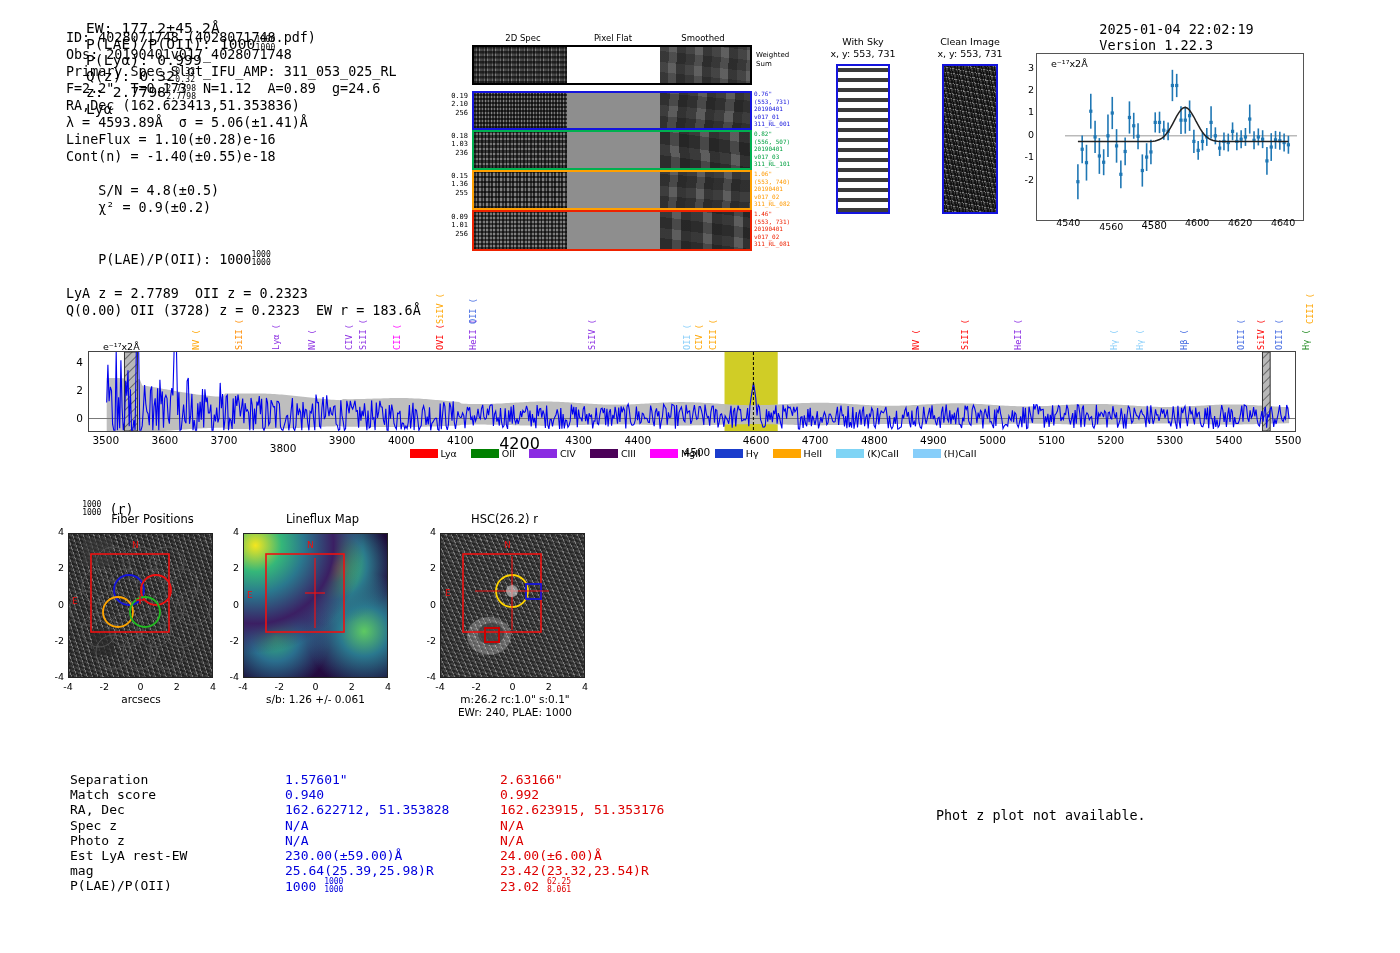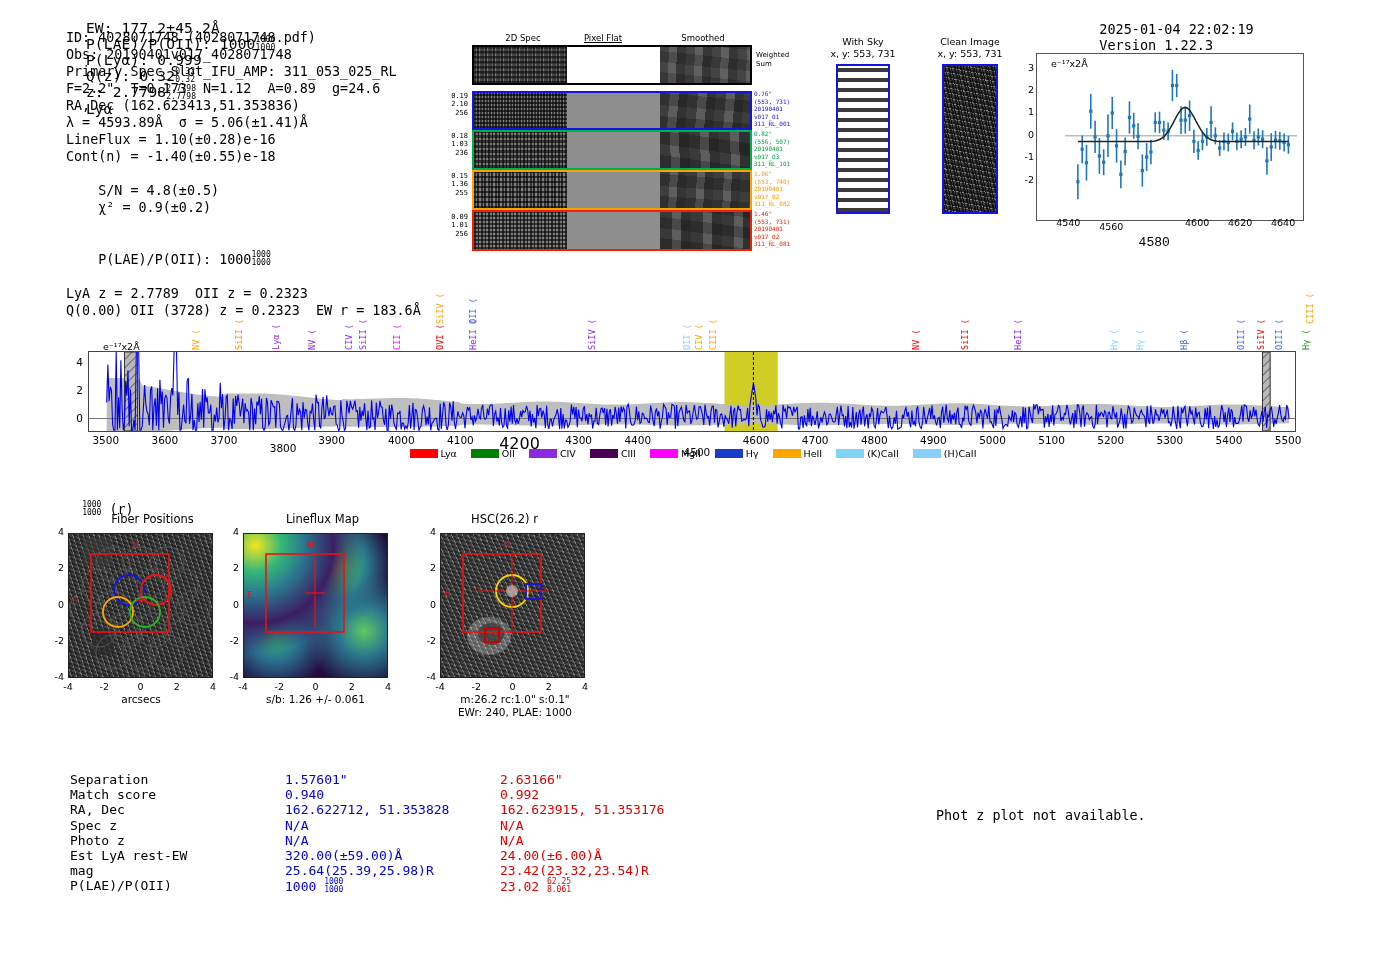--- a/index.html
+++ b/index.html
@@ -89,21 +89,21 @@
   </div>
   <div class="nowrap">
     <span>P(LAE)/P(OII): 1000</span><span class="frac"><i>1000</i><i>1000</i></span>
   </div>
   <div class="nowrap">LyA z = 2.7789  OII z = 0.2323</div>
   <div class="nowrap">Q(0.00) OII (3728) z = 0.2323  EW r = 183.6Å</div>
 </div>
 
 <div class="abs" id="specbox">
   <div class="abs sans spectitle" style="left:20px;top:0;width:82px;text-align:center;">2D Spec</div>
-  <div class="abs sans spectitle" style="left:100px;top:0;width:82px;text-align:center;text-decoration:underline;">Pixel Flat</div>
+  <div class="abs sans spectitle" style="left:110px;top:0;width:82px;text-align:center;">Pixel Flat</div>
   <div class="abs sans spectitle" style="left:200px;top:0;width:82px;text-align:center;">Smoothed</div>
 
   <div class="panelrow" style="top:12px;left:10px;width:280px;height:40px;border-color:#000;">
     <div class="cellA noise" style="width:93px;background-image:repeating-linear-gradient(90deg,#777 0 2px,#ccc 2px 3px,#555 3px 5px,#eee 5px 6px,#888 6px 8px),repeating-linear-gradient(0deg,#666 0 2px,#ddd 2px 4px,#999 4px 5px);background-blend-mode:multiply;"></div>
     <div class="cellB" style="width:93px;background:#ffffff;"></div>
     <div class="cellC" style="width:90px;background:#a8a8a8;background-image:repeating-linear-gradient(92deg,#8c8c8c 0 9px,#c4c4c4 9px 17px,#707070 17px 26px),repeating-linear-gradient(6deg,#9a9a9a 0 11px,#bdbdbd 11px 21px);background-blend-mode:multiply;"></div>
   </div>
   <div class="abs sans" style="left:294px;top:18px;font-size:7px;line-height:8.6px;white-space:pre;">Weighted
 Sum</div>
 
@@ -301,21 +301,21 @@
         <line x1="251.4074074074074" y1="99.72881355932202" x2="251.4074074074074" y2="81.83050847457626" stroke="#1f77b4" stroke-width="1.6"></line>
         <rect x="249.8074074074074" y="89.17966101694914" width="3.2" height="3.2" fill="#1f77b4"></rect>
         <path d="M40.9,87.6L43.0,87.6L45.2,87.6L47.3,87.6L49.5,87.6L51.6,87.6L53.8,87.6L55.9,87.6L58.1,87.6L60.2,87.6L62.4,87.6L64.5,87.6L66.7,87.6L68.8,87.6L71.0,87.6L73.1,87.6L75.3,87.6L77.4,87.6L79.6,87.6L81.7,87.6L83.9,87.6L86.0,87.6L88.1,87.6L90.3,87.6L92.4,87.6L94.6,87.6L96.7,87.6L98.9,87.6L101.0,87.6L103.2,87.6L105.3,87.6L107.5,87.6L109.6,87.6L111.8,87.5L113.9,87.4L116.1,87.2L118.2,86.9L120.4,86.3L122.5,85.5L124.7,84.3L126.8,82.6L129.0,80.3L131.1,77.5L133.3,74.1L135.4,70.3L137.6,66.2L139.7,62.2L141.9,58.6L144.0,55.7L146.1,53.9L148.3,53.4L150.4,54.2L152.6,56.3L154.7,59.3L156.9,63.0L159.0,67.1L161.2,71.1L163.3,74.9L165.5,78.2L167.6,80.9L169.8,83.0L171.9,84.6L174.1,85.7L176.2,86.5L178.4,86.9L180.5,87.3L182.7,87.4L184.8,87.5L187.0,87.6L189.1,87.6L191.3,87.6L193.4,87.6L195.6,87.6L197.7,87.6L199.9,87.6L202.0,87.6L204.1,87.6L206.3,87.6L208.4,87.6L210.6,87.6L212.7,87.6L214.9,87.6L217.0,87.6L219.2,87.6L221.3,87.6L223.5,87.6L225.6,87.6L227.8,87.6L229.9,87.6L232.1,87.6L234.2,87.6L236.4,87.6L238.5,87.6L240.7,87.6L242.8,87.6L245.0,87.6L247.1,87.6L249.3,87.6L251.4,87.6" fill="none" stroke="#222222" stroke-width="1.5"></path>
       </g>
   </svg>
 </div>
 <div class="abs sans" style="top:58px;left:1051px;font-size:9.5px;">e⁻¹⁷x2Å</div>
 <div class="abs" id="fit-xticks" style="top:215px;left:1036px;width:268px;height:16px;">
     <div class="sans" style="position:absolute;left:14.296296296296298px;top:2px;width:36px;text-align:center;font-size:9.5px;">4540</div>
     <div class="sans" style="position:absolute;left:57.25925925925927px;top:6px;width:36px;text-align:center;font-size:9.5px;">4560</div>
-    <div class="sans" style="position:absolute;left:100.22222222222223px;top:20px;width:36px;text-align:center;font-size:13px;font-family:Liberation Mono, monospace;">4580</div>
+    <div class="sans" style="position:absolute;left:100.22222222222223px;top:5px;width:36px;text-align:center;font-size:10px;">4580</div>
     <div class="sans" style="position:absolute;left:143.1851851851852px;top:2px;width:36px;text-align:center;font-size:9.5px;">4600</div>
     <div class="sans" style="position:absolute;left:186.14814814814815px;top:2px;width:36px;text-align:center;font-size:9.5px;">4620</div>
     <div class="sans" style="position:absolute;left:229.11111111111111px;top:2px;width:36px;text-align:center;font-size:9.5px;">4640</div>
   </div>
 <div class="abs" id="fit-yticks" style="top:53px;left:1012px;width:24px;height:168px;">
     <div class="sans" style="position:absolute;right:2px;top:120.57627118644066px;text-align:right;width:20px;font-size:9.5px;">-2</div>
     <div class="sans" style="position:absolute;right:2px;top:98.20338983050847px;text-align:right;width:20px;font-size:9.5px;">-1</div>
     <div class="sans" style="position:absolute;right:2px;top:75.83050847457626px;text-align:right;width:20px;font-size:9.5px;">0</div>
     <div class="sans" style="position:absolute;right:2px;top:53.45762711864406px;text-align:right;width:20px;font-size:9.5px;">1</div>
     <div class="sans" style="position:absolute;right:2px;top:31.08474576271186px;text-align:right;width:20px;font-size:9.5px;">2</div>
@@ -374,21 +374,21 @@
 <div class="abs" id="spec-yticks" style="top:351px;left:62px;width:24px;height:81px;">
     <div class="sans" style="position:absolute;right:3px;top:60.526315789473685px;width:20px;text-align:right;font-size:10.5px;">0</div>
     <div class="sans" style="position:absolute;right:3px;top:32.807017543859644px;width:20px;text-align:right;font-size:10.5px;">2</div>
     <div class="sans" style="position:absolute;right:3px;top:5.087719298245611px;width:20px;text-align:right;font-size:10.5px;">4</div>
   </div>
 <div class="abs" id="spec-xticks" style="top:434px;left:88px;width:1208px;height:16px;">
     <div class="sans" style="position:absolute;left:-6.264705882352942px;top:0;width:48px;text-align:center;font-size:10.5px;">3500</div>
     <div class="sans" style="position:absolute;left:52.85294117647058px;top:0;width:48px;text-align:center;font-size:10.5px;">3600</div>
     <div class="sans" style="position:absolute;left:111.97058823529412px;top:0;width:48px;text-align:center;font-size:10.5px;">3700</div>
     <div class="sans" style="position:absolute;left:171.08823529411765px;top:8px;width:48px;text-align:center;font-size:10.5px;">3800</div>
-    <div class="sans" style="position:absolute;left:230.2058823529412px;top:0;width:48px;font-size:10.5px;">3900</div>
+    <div class="sans" style="position:absolute;left:230.2058823529412px;top:0;width:48px;text-align:center;font-size:10.5px;">3900</div>
     <div class="sans" style="position:absolute;left:289.32352941176475px;top:0;width:48px;text-align:center;font-size:10.5px;">4000</div>
     <div class="sans" style="position:absolute;left:348.44117647058823px;top:0;width:48px;text-align:center;font-size:10.5px;">4100</div>
     <div class="sans" style="position:absolute;left:407.55882352941177px;top:0;width:48px;text-align:center;font-size:16px;">4200</div>
     <div class="sans" style="position:absolute;left:466.6764705882353px;top:0;width:48px;text-align:center;font-size:10.5px;">4300</div>
     <div class="sans" style="position:absolute;left:525.7941176470588px;top:0;width:48px;text-align:center;font-size:10.5px;">4400</div>
     <div class="sans" style="position:absolute;left:584.9117647058823px;top:12px;width:48px;text-align:center;font-size:10.5px;">4500</div>
     <div class="sans" style="position:absolute;left:644.029411764706px;top:0;width:48px;text-align:center;font-size:10.5px;">4600</div>
     <div class="sans" style="position:absolute;left:703.1470588235294px;top:0;width:48px;text-align:center;font-size:10.5px;">4700</div>
     <div class="sans" style="position:absolute;left:762.2647058823529px;top:0;width:48px;text-align:center;font-size:10.5px;">4800</div>
     <div class="sans" style="position:absolute;left:821.3823529411765px;top:0;width:48px;text-align:center;font-size:10.5px;">4900</div>
@@ -548,21 +548,21 @@
       <div class="c1">N/A</div>
       <div class="c2">N/A</div>
     </div>
     <div style="position:relative;height:15.2px;">
       <div class="c0">Photo z</div>
       <div class="c1">N/A</div>
       <div class="c2">N/A</div>
     </div>
     <div style="position:relative;height:15.2px;">
       <div class="c0">Est LyA rest-EW</div>
-      <div class="c1">320.00(±59.00)Å</div>
+      <div class="c1">230.00(±59.00)Å</div>
       <div class="c2">24.00(±6.00)Å</div>
     </div>
     <div style="position:relative;height:15.2px;">
       <div class="c0">mag</div>
       <div class="c1">25.64(25.39,25.98)R</div>
       <div class="c2">23.42(23.32,23.54)R</div>
     </div>
     <div style="position:relative;height:15.2px;">
       <div class="c0">P(LAE)/P(OII)</div>
       <div class="c1">1000 <span class="frac"><i>1000</i><i>1000</i></span></div>

